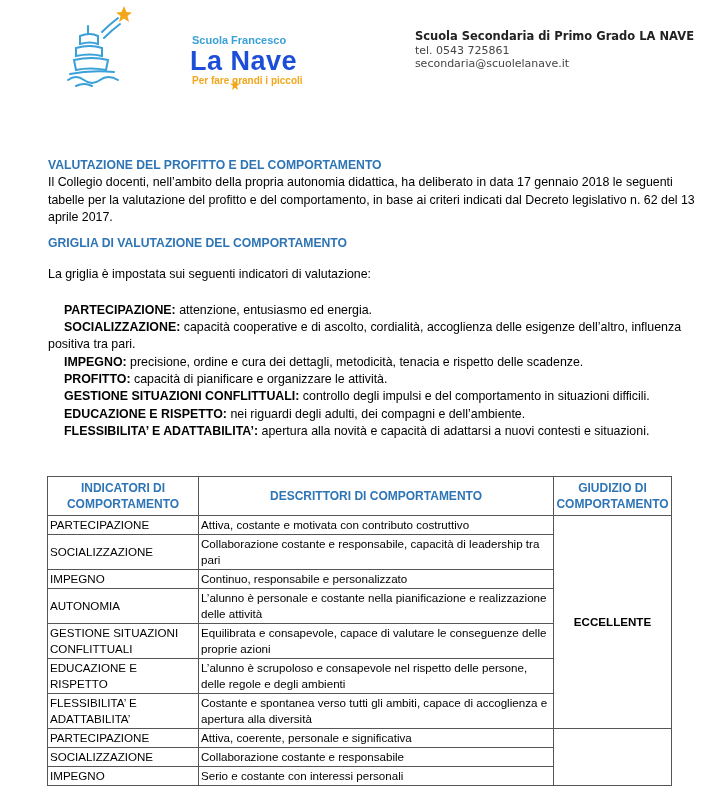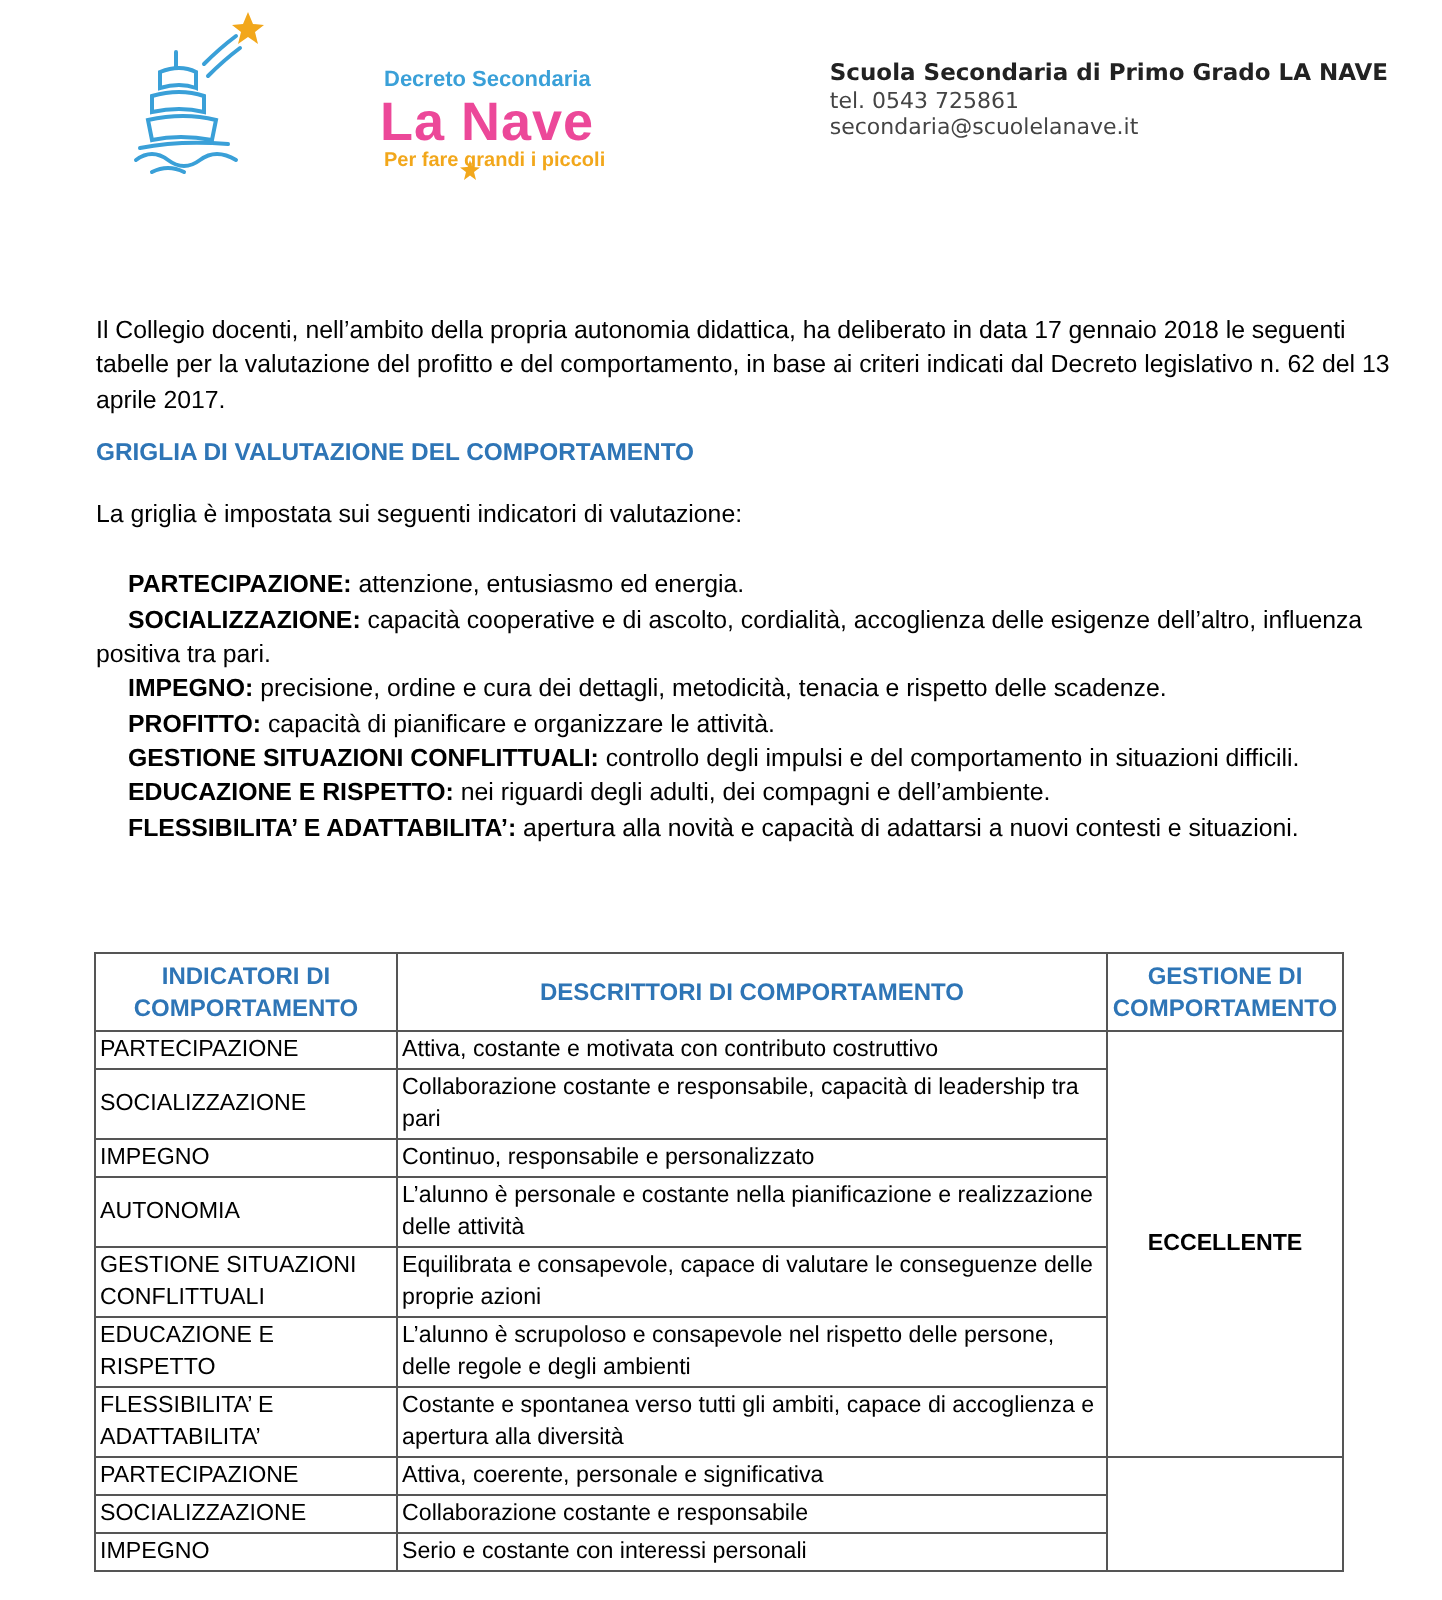--- a/index.html
+++ b/index.html
@@ -1,19 +1,19 @@
 <!DOCTYPE html>
 <html><head>
 <meta charset="utf-8">
 <style>
   html, body { margin: 0; padding: 0; background: #ffffff; }
   body { width: 721px; height: 800px; overflow: hidden; position: relative; font-family: "Liberation Sans", sans-serif; color: #000; }
   .logo { position: absolute; left: 62px; top: 4px; width: 190px; height: 90px; }
   .logo-sub { position: absolute; left: 130px; top: 30px; font-size: 11px; color: #3aa0d8; font-weight: bold; white-space: nowrap; }
-  .logo-main { position: absolute; left: 128px; top: 42px; font-size: 27px; color: #ec4899; font-weight: bold; white-space: nowrap; letter-spacing: 0.5px; }
+  .logo-main { position: absolute; left: 128px; top: 42px; font-size: 27px; color: #1d4ed8; font-weight: bold; white-space: nowrap; letter-spacing: 0.5px; }
   .logo-tag { position: absolute; left: 130px; top: 71px; font-size: 10px; color: #f2a71b; font-weight: bold; white-space: nowrap; }
   .contact { position: absolute; right: 27px; top: 30px; text-align: left; font-family: "DejaVu Sans", sans-serif; font-size: 11.5px; line-height: 13.5px; color: #222; }
   .contact .b { font-weight: bold; font-size: 11.5px; }
   .contact .r { color: #444; font-size: 11px; }
   .content { position: absolute; left: 48px; top: 157px; width: 660px; font-family: "Liberation Sans", sans-serif; font-size: 12.4px; line-height: 17.3px; }
   .h-blue { color: #2e75b6; font-weight: bold; font-size: 12.2px; }
   p { margin: 0; }
   .mt8 { margin-top: 9px; }
   .mt12 { margin-top: 14px; }
   .mt16 { margin-top: 18px; }
@@ -38,55 +38,56 @@
       <path d="M14 44 Q28 40 40 44 L40 52 Q28 49 14 52 Z"></path>
       <path d="M12 56 Q30 52 46 56 L44 66 Q28 63 14 66 Z"></path>
       <path d="M8 70 Q28 66 52 68"></path>
       <path d="M6 76 Q14 70 22 76 Q30 82 38 76 Q46 70 56 76"></path>
       <path d="M14 82 Q22 78 30 82"></path>
       <path d="M40 28 Q48 20 56 14"></path>
       <path d="M42 34 Q50 26 58 20"></path>
     </g>
     <polygon points="62,2 64.5,8 70,8.5 65.5,12 67,18 62,14.5 57,18 58.5,12 54,8.5 59.5,8" fill="#f2a71b"></polygon>
   </svg>
-  <div class="logo-sub">Decreto Secondaria</div>
+  <div class="logo-sub">Scuola Francesco</div>
   <div class="logo-main">La Nave</div>
   <div class="logo-tag">Per fare grandi i piccoli</div>
   <svg width="10" height="10" viewBox="0 0 10 10" style="position:absolute;left:168px;top:76px;">
     <polygon points="5,0 6.2,3.5 10,3.7 7,6 8,10 5,7.7 2,10 3,6 0,3.7 3.8,3.5" fill="#f2a71b"></polygon>
   </svg>
 </div>
 
 <div class="contact">
   <div class="b">Scuola Secondaria di Primo Grado LA NAVE</div>
   <div class="r">tel. 0543 725861</div>
   <div class="r">secondaria@scuolelanave.it</div>
 </div>
 
 <div class="content">
+  <div class="h-blue">VALUTAZIONE DEL PROFITTO E DEL COMPORTAMENTO</div>
   <p>Il Collegio docenti, nell’ambito della propria autonomia didattica, ha deliberato in data 17 gennaio 2018 le seguenti tabelle per la valutazione del profitto e del comportamento, in base ai criteri indicati dal Decreto legislativo n. 62 del 13 aprile 2017.</p>
   <div class="h-blue mt8">GRIGLIA DI VALUTAZIONE DEL COMPORTAMENTO</div>
   <p class="mt12">La griglia è impostata sui seguenti indicatori di valutazione:</p>
   <div class="mt16" id="indicator-list">
       <p class="ind"><b>PARTECIPAZIONE:</b><span> attenzione, entusiasmo ed energia.</span></p>
       <p class="ind"><b>SOCIALIZZAZIONE:</b><span> capacità cooperative e di ascolto, cordialità, accoglienza delle esigenze dell’altro, influenza positiva tra pari.</span></p>
       <p class="ind"><b>IMPEGNO:</b><span> precisione, ordine e cura dei dettagli, metodicità, tenacia e rispetto delle scadenze.</span></p>
       <p class="ind"><b>PROFITTO:</b><span> capacità di pianificare e organizzare le attività.</span></p>
       <p class="ind"><b>GESTIONE SITUAZIONI CONFLITTUALI:</b><span> controllo degli impulsi e del comportamento in situazioni difficili.</span></p>
       <p class="ind"><b>EDUCAZIONE E RISPETTO:</b><span> nei riguardi degli adulti, dei compagni e dell’ambiente.</span></p>
       <p class="ind"><b>FLESSIBILITA’ E ADATTABILITA’:</b><span> apertura alla novità e capacità di adattarsi a nuovi contesti e situazioni.</span></p>
     </div>
 </div>
 
 <table class="grid">
   <thead>
     <tr>
       <th class="c1">INDICATORI DI COMPORTAMENTO</th>
       <th class="c2" style="">DESCRITTORI DI COMPORTAMENTO</th>
-      <th class="c3">GESTIONE DI COMPORTAMENTO</th>
+      <th class="c3">GIUDIZIO DI COMPORTAMENTO</th>
     </tr>
   </thead>
   <tbody id="grid-body">
       <tr>
         <td class="c1 single">PARTECIPAZIONE</td>
         <td class="c2">Attiva, costante e motivata con contributo costruttivo</td>
         <td class="c3" rowspan="7">ECCELLENTE</td>
       </tr>
       <tr>
         <td class="c1 double">SOCIALIZZAZIONE</td>

